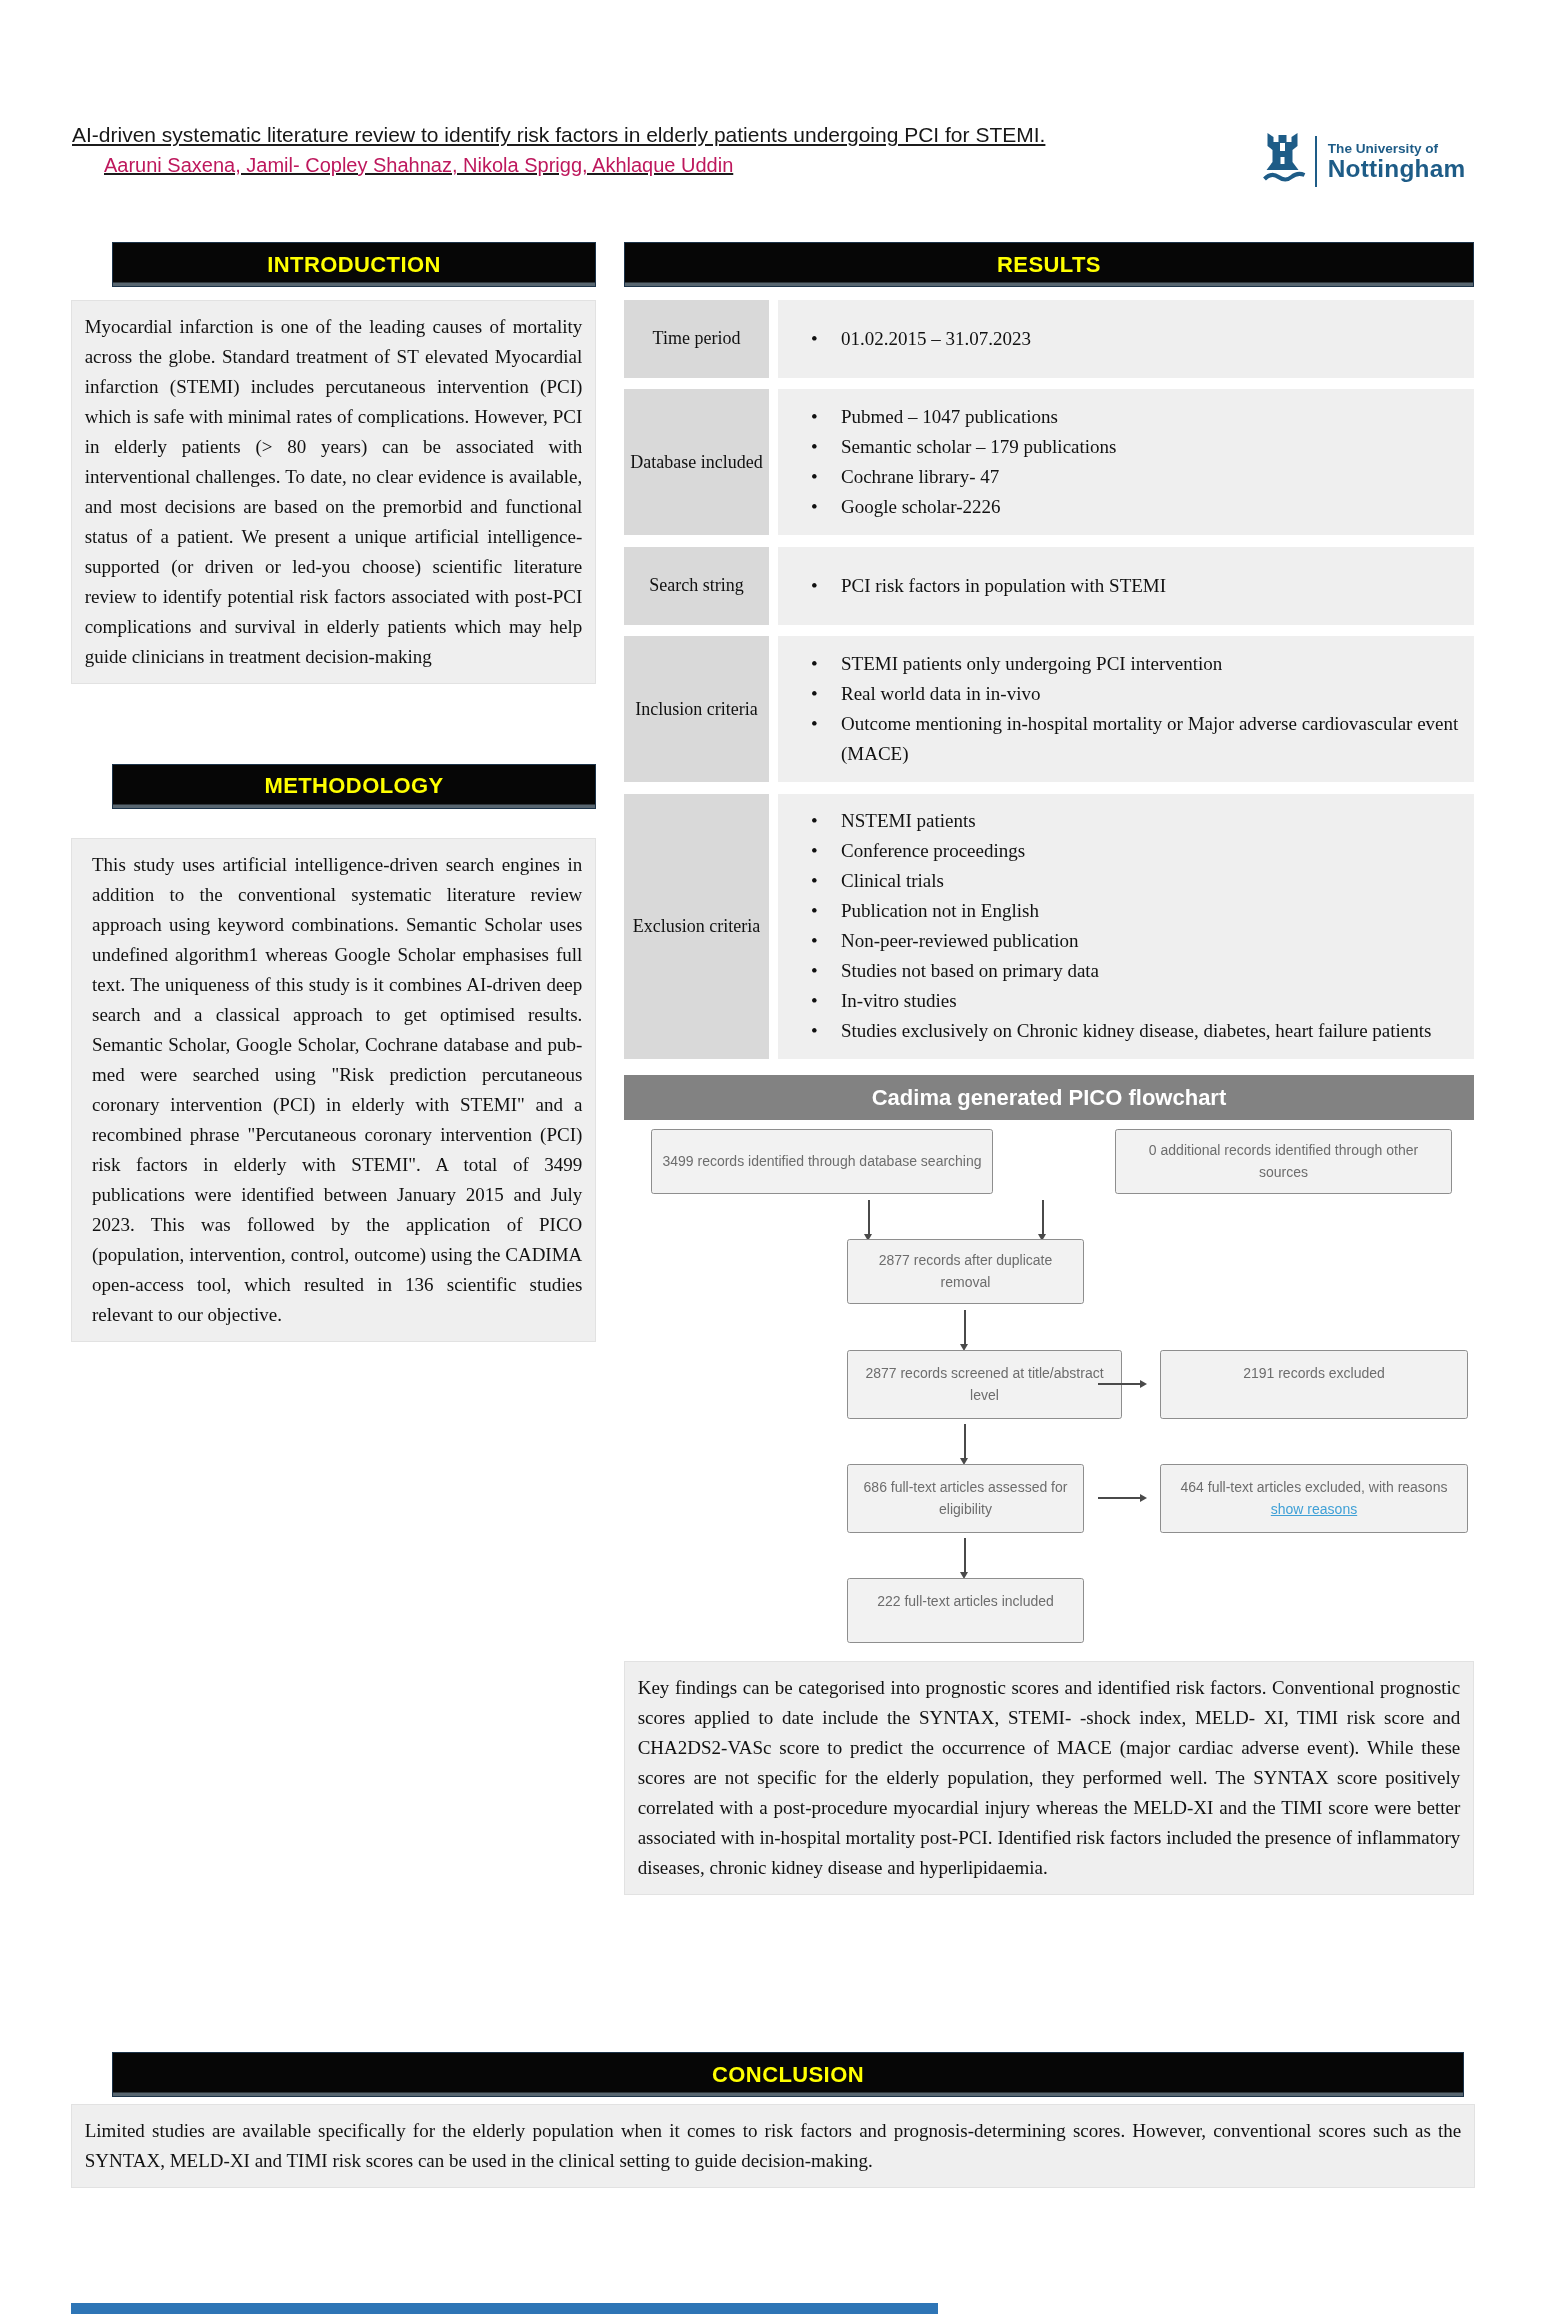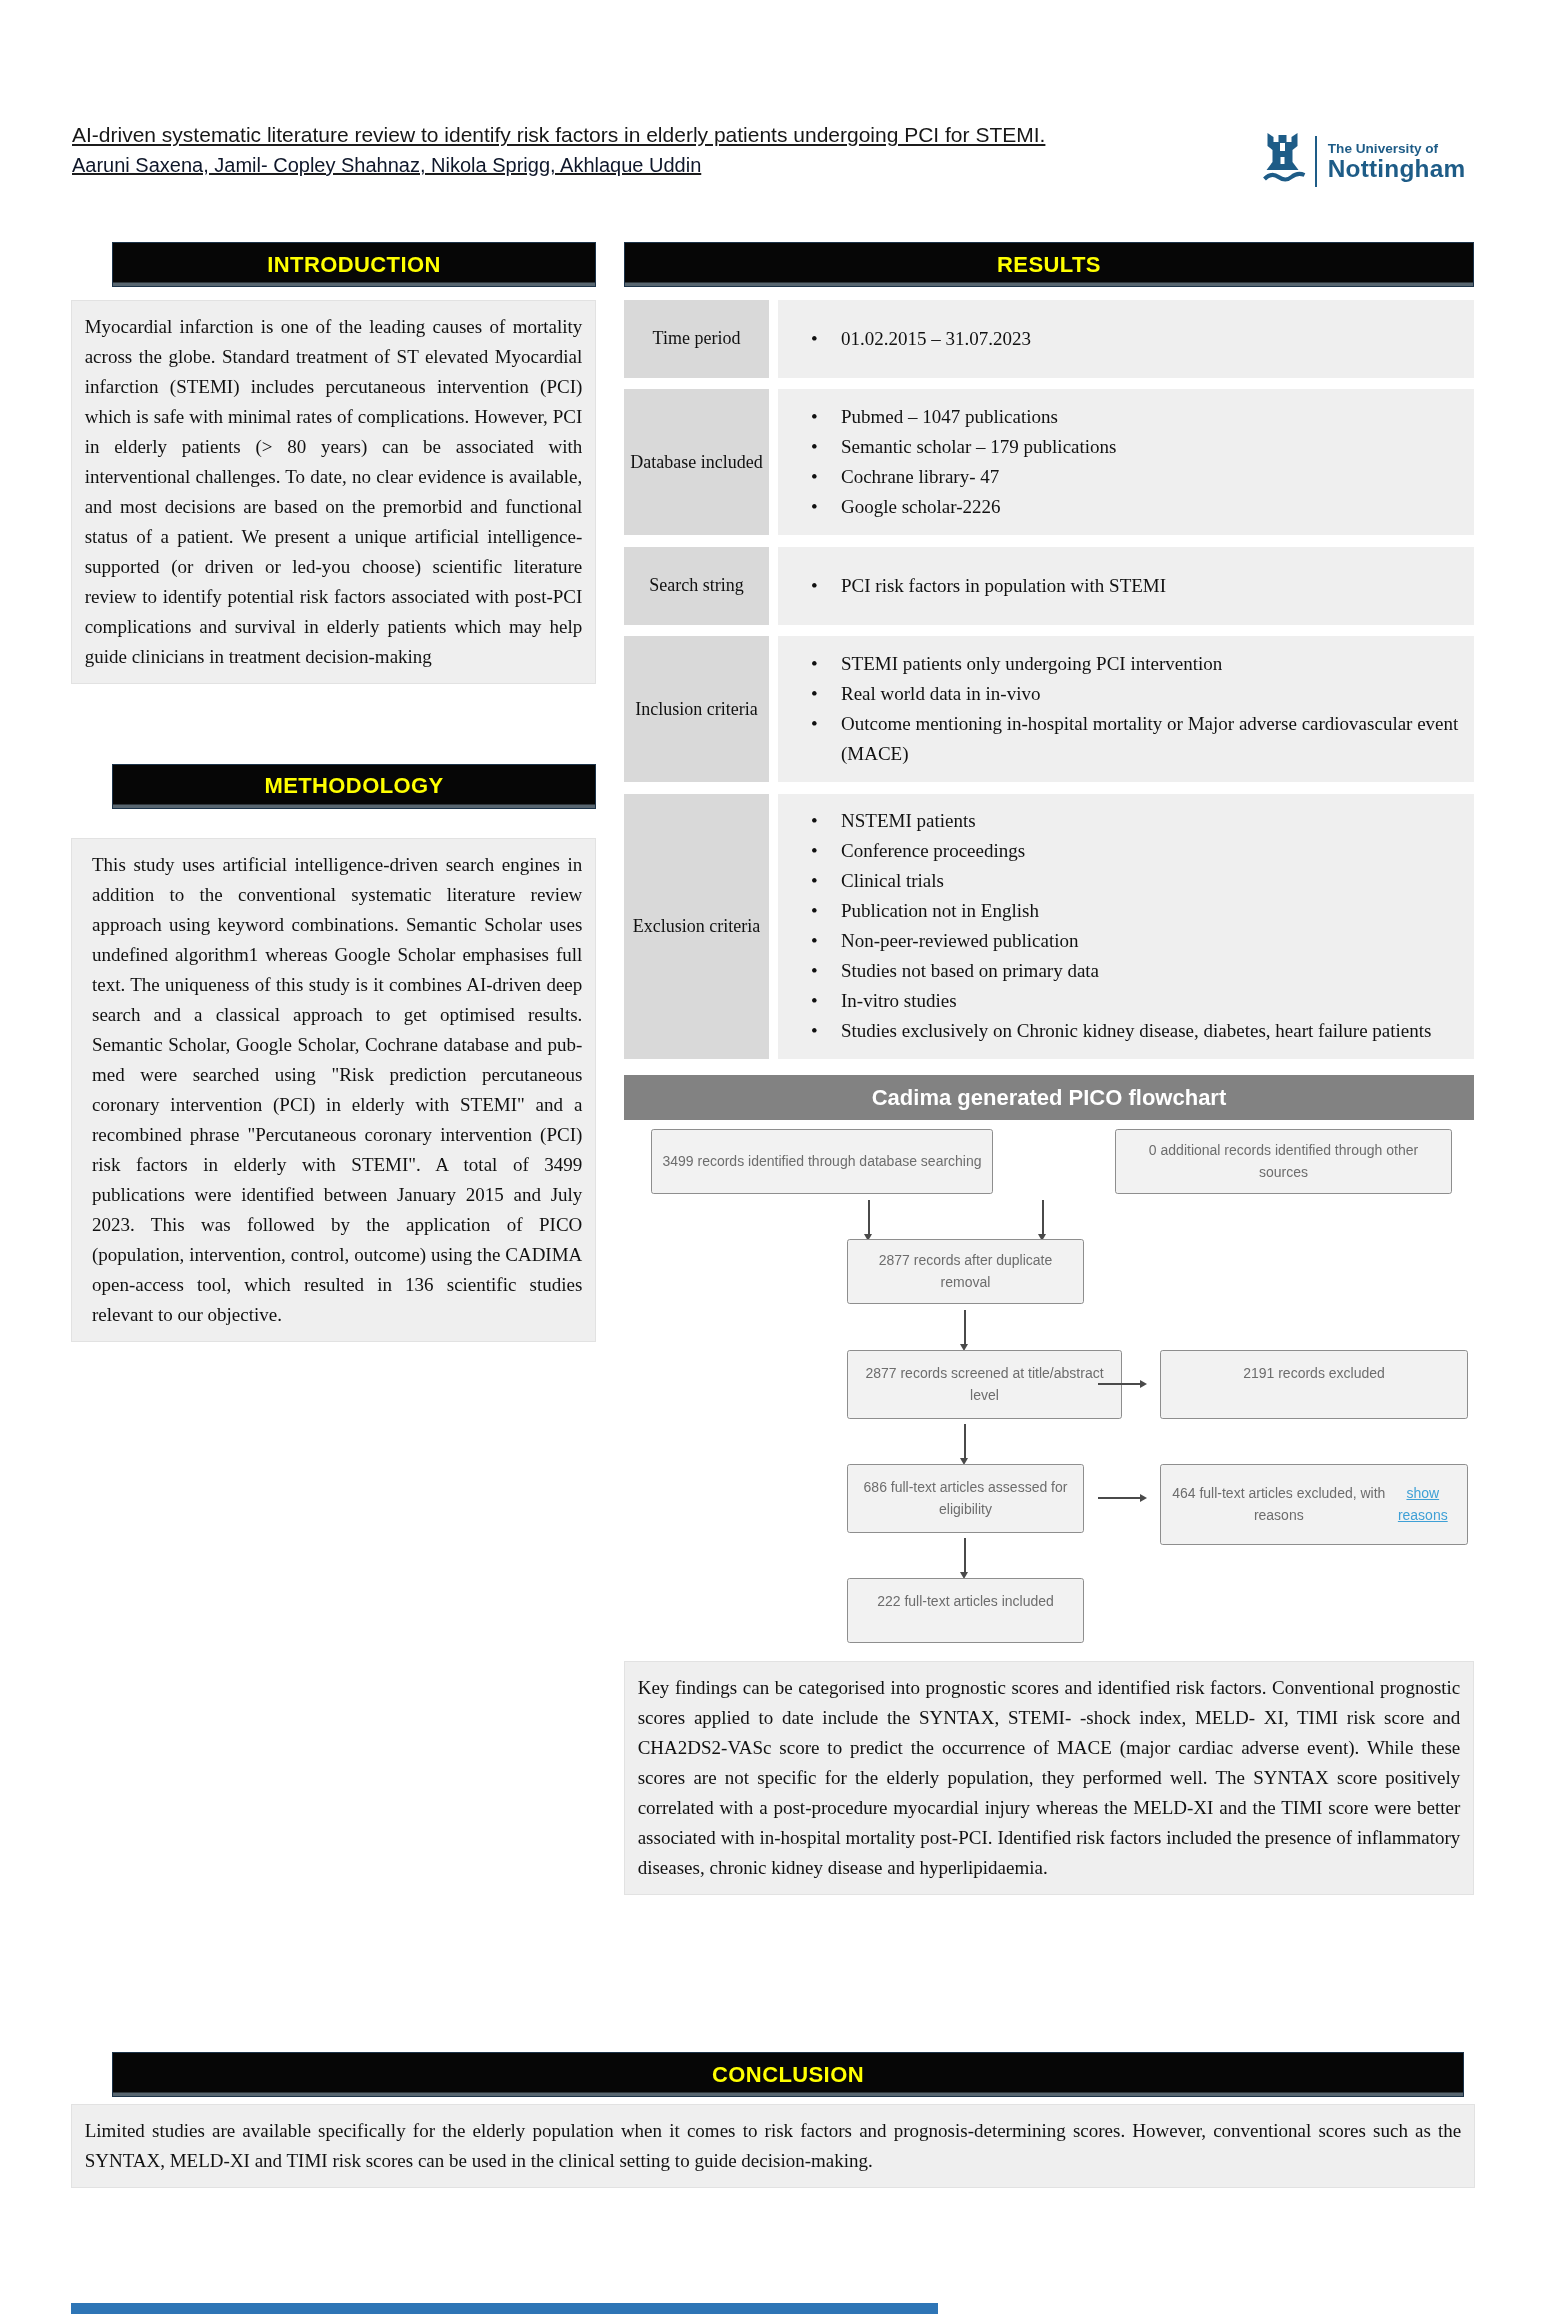--- a/index.html
+++ b/index.html
@@ -2,21 +2,21 @@
 <html style="font-size:14.5px"><head>
 <meta charset="utf-8">
 <style>
   html,body { margin:0; padding:0; background:#fff; }
   .page { position:relative; width:1563px; height:2316px; background:#ffffff;
           font-family:"Liberation Sans", sans-serif; color:#1b1b1b; overflow:hidden; margin:0 auto; }
 
   
   .hdr { position:absolute; left:72px; top:121px; width:1167px;text-decoration:underline; }
   .hdr-title { font-size:21px; line-height:1.32; max-width:1040px; color:#171717; }
-  .hdr-authors { font-size:20px; margin-top:5.4px; color:#0f172a; }
+  .hdr-authors { font-size:20px; margin-top:5.4px; color:#be185d;margin-left:32px; }
 
   .logo { position:absolute; left:1259px; top:132px; display:flex; align-items:center; }
   .logo-sep { width:1.8px; height:51px; background:#1e5c87; margin:0 11px 0 9px; }
   .logo-text { color:#1e5c87; line-height:1.05; }
   .logo-line1 { font-size:13.6px; font-weight:700; }
   .logo-line2 { font-size:24.4px; font-weight:700; letter-spacing:0.2px; }
 
   
   .bar { height:45px; background:#060606; display:flex; align-items:center; justify-content:center;
          box-shadow: inset 0 -3.6px 0 rgba(156,182,201,.55); border:0.9px solid #1c3349; box-sizing:border-box; }
@@ -181,21 +181,21 @@
       <div class="arr-v" style="left:340px; top:190px; height:34px;"></div>
 
       <div class="fbox" style="left:223px; top:230px; width:275px; height:69px;">2877 records screened at title/abstract level</div>
       <div class="arr-h" style="left:474px; top:263px; width:43px;"></div>
       <div class="fbox top-align" style="left:536px; top:230px; width:308px; height:69px;">2191 records excluded</div>
 
       <div class="arr-v" style="left:340px; top:304px; height:34px;"></div>
 
       <div class="fbox" style="left:223px; top:344px; width:237px; height:69px;">686 full-text articles assessed for eligibility</div>
       <div class="arr-h" style="left:474px; top:377px; width:43px;"></div>
-      <div class="fbox" style="left:536px; top:344px; width:308px; height:81px; ">
+      <div class="fbox" style="left:536px; top:344px; width:308px; height:69px; flex-direction:column;">
         <span>464 full-text articles excluded, with reasons</span>
         <a class="link" href="#">show reasons</a>
       </div>
 
       <div class="arr-v" style="left:340px; top:418px; height:34px;"></div>
 
       <div class="fbox top-align" style="left:223px; top:458px; width:237px; height:65px;">222 full-text articles included</div>
     </div>
 
     <div class="graybox findings-box">Key findings can be categorised into prognostic scores and identified risk factors. Conventional prognostic scores applied to date include the SYNTAX, STEMI- -shock index, MELD- XI, TIMI risk score and CHA2DS2-VASc score to predict the occurrence of MACE (major cardiac adverse event). While these scores are not specific for the elderly population, they performed well. The SYNTAX score positively correlated with a post-procedure myocardial injury whereas the MELD-XI and the TIMI score were better associated with in-hospital mortality post-PCI. Identified risk factors included the presence of inflammatory diseases, chronic kidney disease and hyperlipidaemia.</div>

